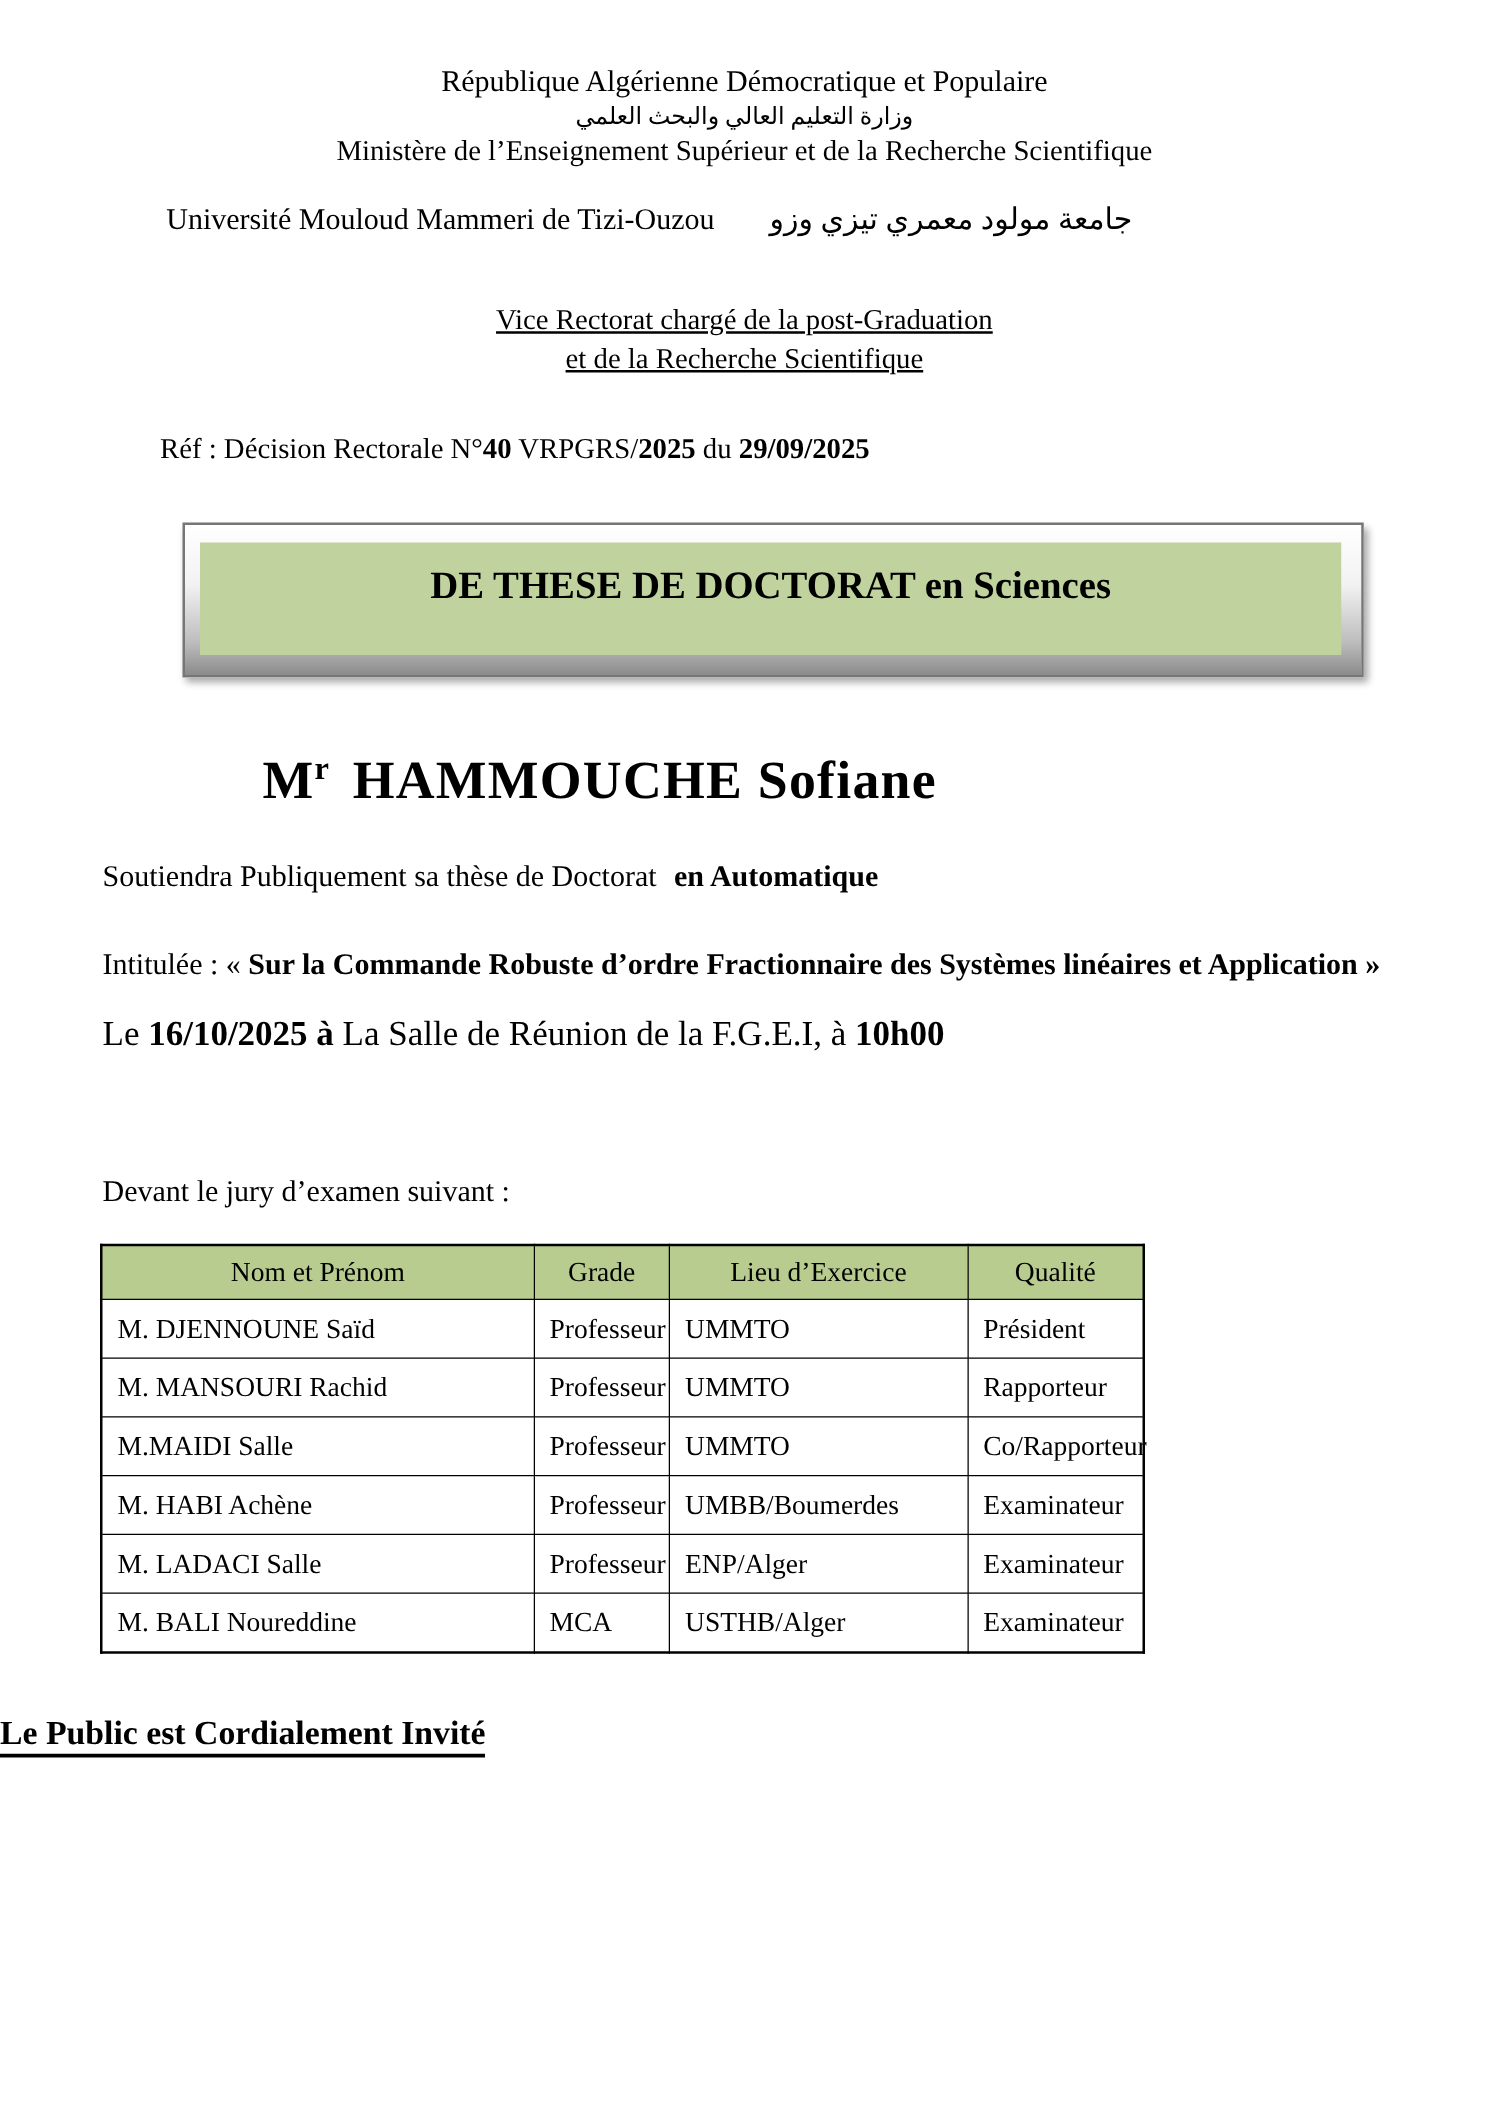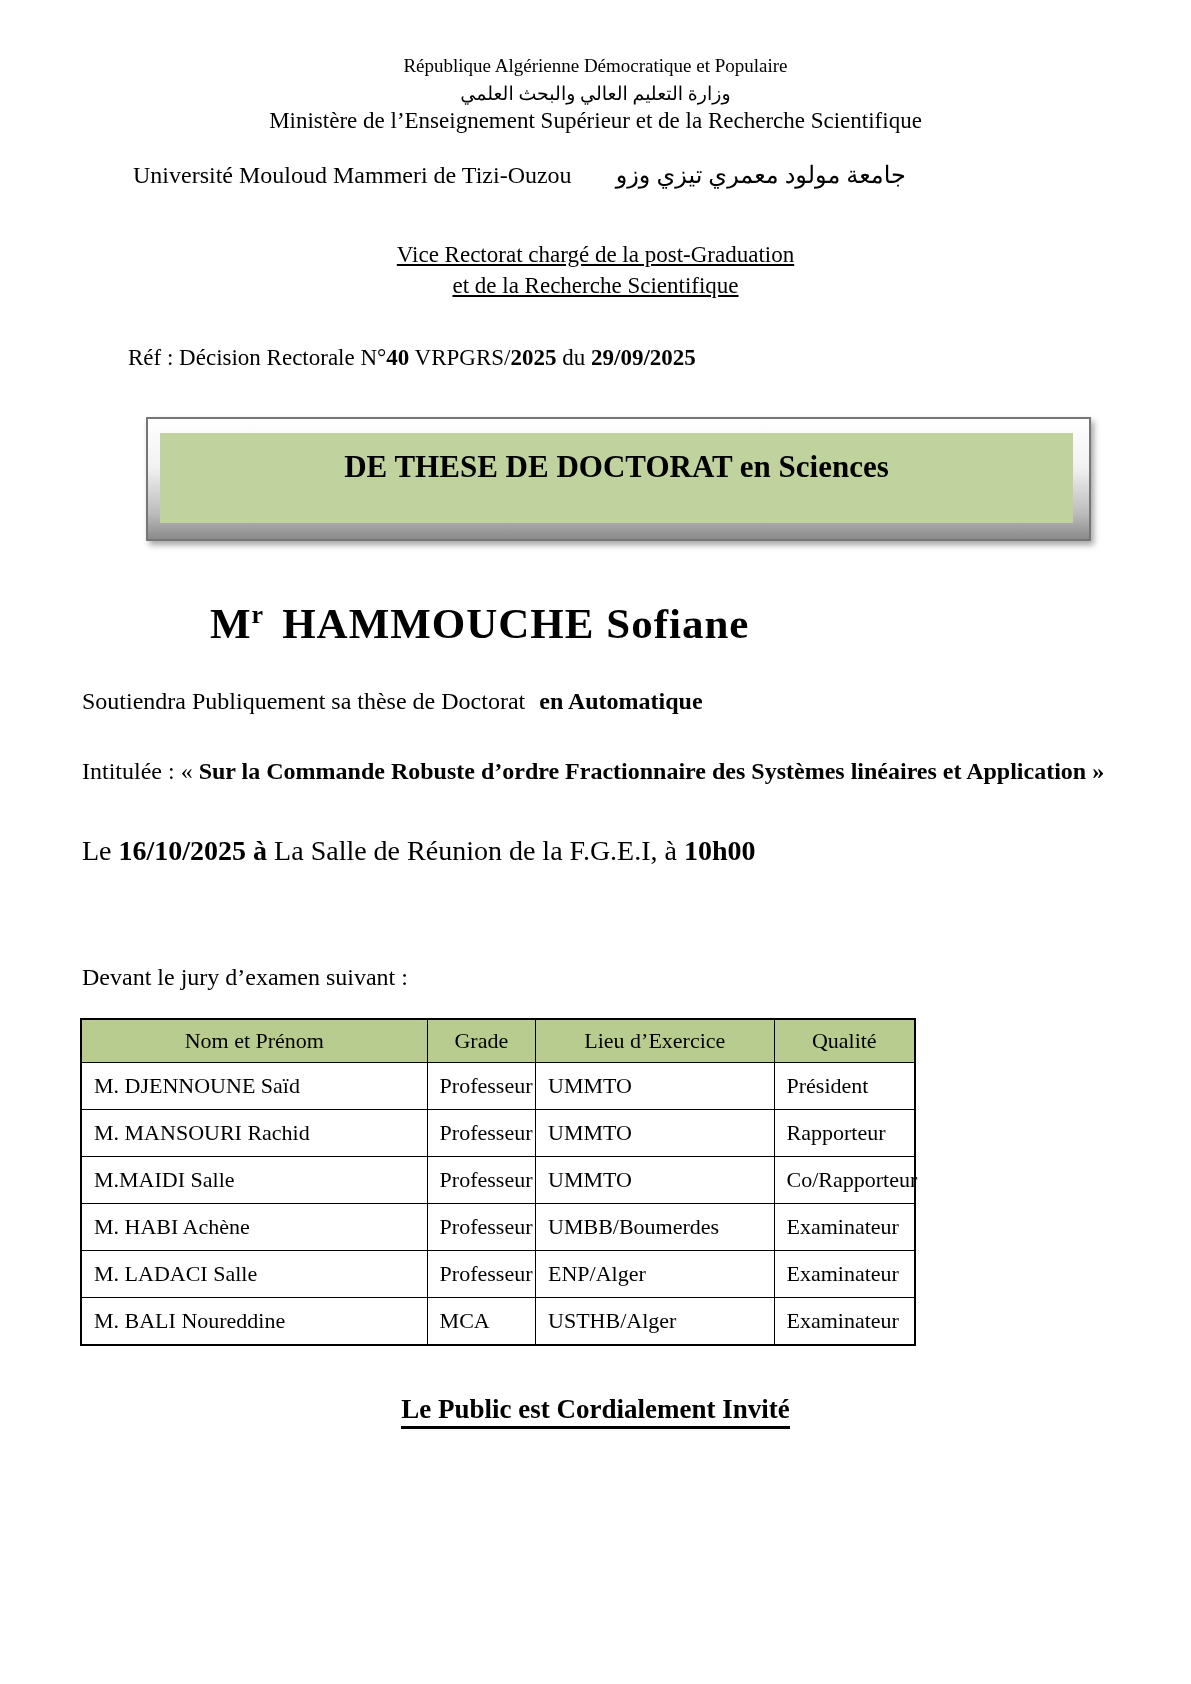--- a/index.html
+++ b/index.html
@@ -3,21 +3,21 @@
 <meta charset="utf-8">
 <style>
   html,body{margin:0;padding:0;background:#ffffff;}
   .page{
     width:1191px;height:1684px;background:#ffffff;color:#000;
     font-family:"Liberation Serif", serif;
     position:relative;overflow:hidden;box-sizing:border-box;
     padding-top:52px;
   }
   .center{text-align:center;}
-  .hdr-line1{font-size:19px;line-height:28px;}
+  .hdr-line1{font-size:24px;line-height:28px;}
   .hdr-ar{font-size:19px;line-height:27px;}
   .hdr-line3{font-size:23px;line-height:28px;}
   .univ-row{
     margin:26px 0 0 133px;font-size:24px;
     display:flex;align-items:baseline;gap:44px;
   }
   .vice{margin-top:50px;font-size:23px;line-height:31px;}
   .vice span{text-decoration:underline;}
   .ref-line{margin:44px 0 0 128px;font-size:23px;}
   .b{font-weight:bold;}
@@ -35,37 +35,37 @@
     font-weight:bold;font-size:31px;line-height:40px;
   }
   .candidate{
     margin:58px 0 0 210px;
     font-size:43px;font-weight:bold;letter-spacing:1px;
   }
   .candidate sup{font-size:26px;}
   .candidate .nm{margin-left:18px;}
   .body-line{margin:36px 82px 0 82px;font-size:24px;line-height:34px;}
   .soutiendra .b{margin-left:14px;}
-  .session{margin-top:46px;font-size:28px;}
+  .session{margin-top:22px;font-size:28px;}
   .jury-intro{margin-top:92px;font-size:24px;}
   table.jury{
     margin:24px 0 0 80px;border-collapse:collapse;
     width:836px;table-layout:fixed;font-size:22px;
   }
   table.jury th{
     background:#b8cc8f;font-weight:normal;text-align:center;
     border:1px solid #000;padding:6px 6px;height:30px;
   }
   table.jury td{
     border:1px solid #000;text-align:left;
     padding:8px 8px 8px 12px;height:30px;background:#fff;
   }
   table.jury{border:2px solid #000;}
   col.c1{width:41.5%;} col.c2{width:13%;} col.c3{width:28.6%;} col.c4{width:16.9%;}
-  .footer-line{margin-top:48px;text-align:center;}
+  .footer-line{margin-top:48px;}
   .footer-line span{
     font-size:27px;font-weight:bold;
     border-bottom:3px solid #000;padding-bottom:2px;
   }
 </style>
 </head>
 <body>
 
 <div class="page">
 

